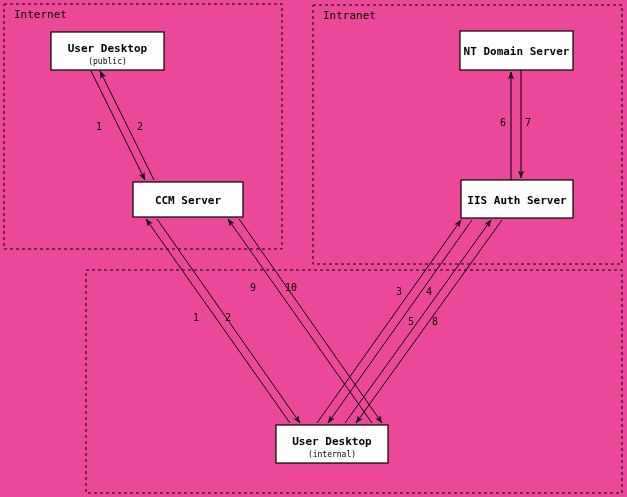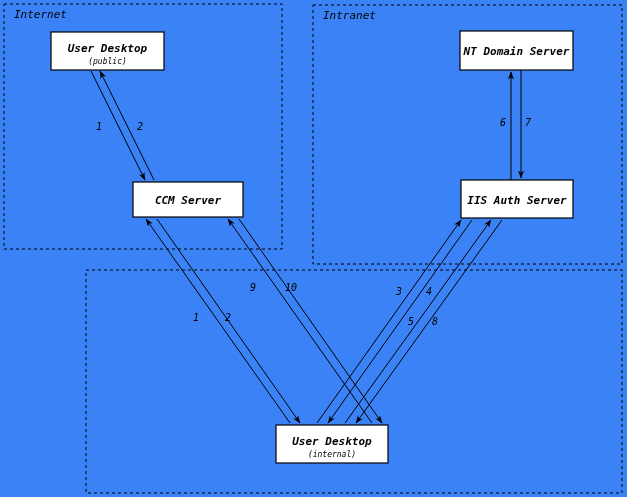--- a/index.html
+++ b/index.html
@@ -4,24 +4,23 @@
 <style>
   html, body {
     margin: 0;
     padding: 0;
     background: #ffffff;
   }
   #canvas {
     position: relative;
     width: 627px;
     height: 497px;
-    background: #3b82f6;
+    background: #ec4899;
     overflow: hidden;
     font-family: "DejaVu Sans Mono", monospace;
-    font-style: italic;
   }
   svg#diagram {
     position: absolute;
     left: 0;
     top: 0;
     width: 627px;
     height: 497px;
   }
   .zone-label {
     font-family: "DejaVu Sans Mono", monospace;

